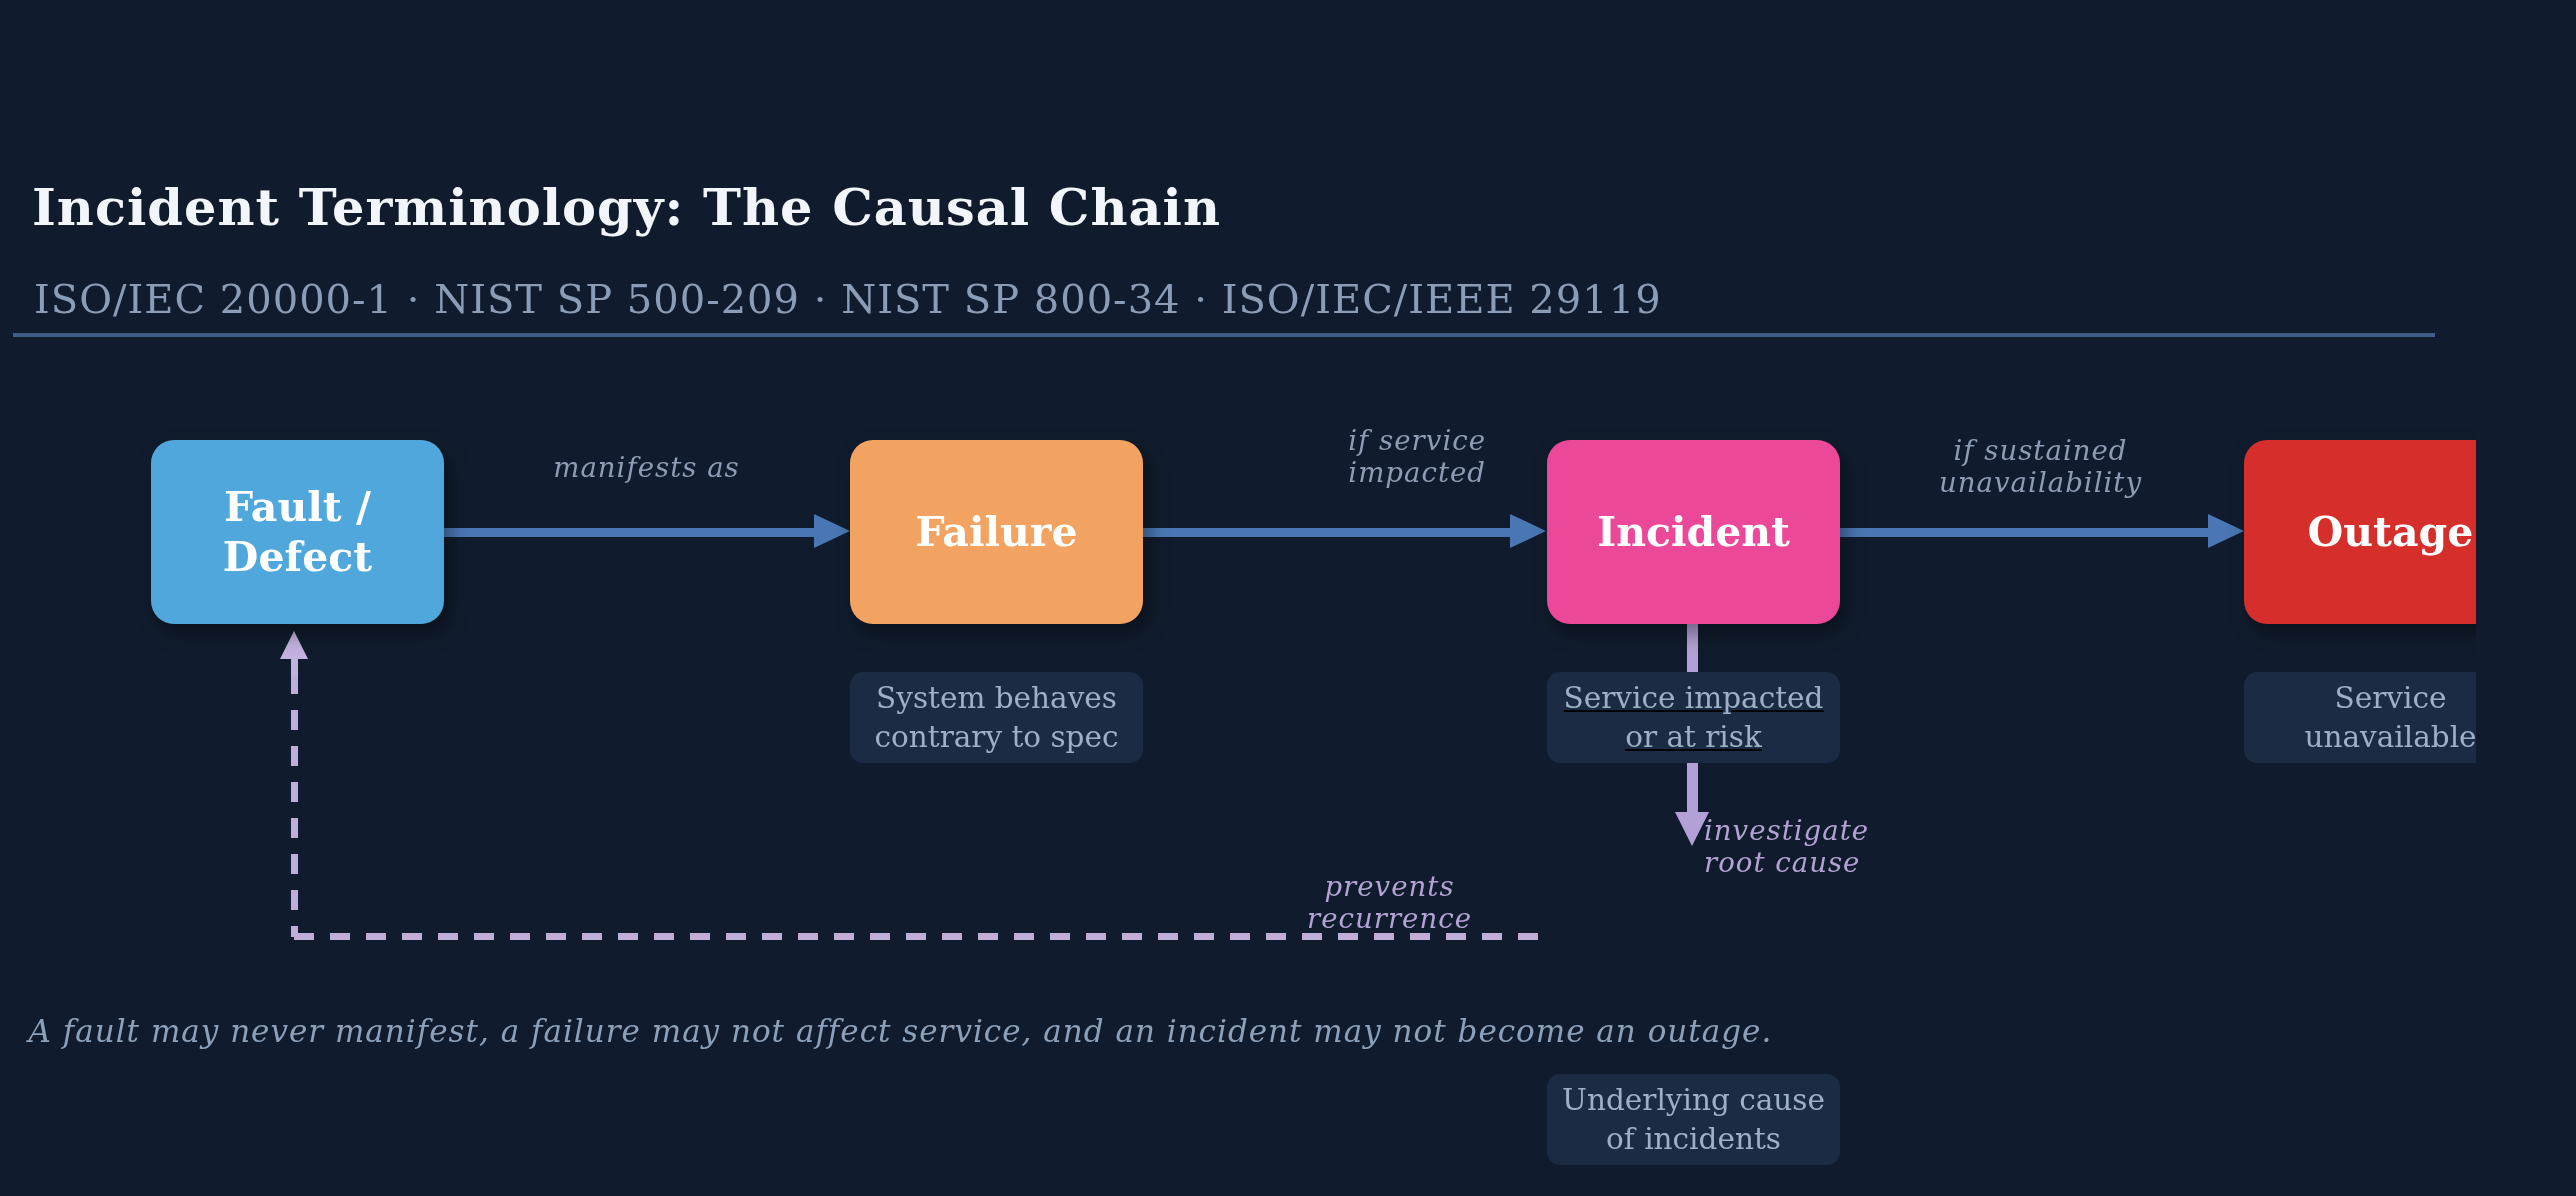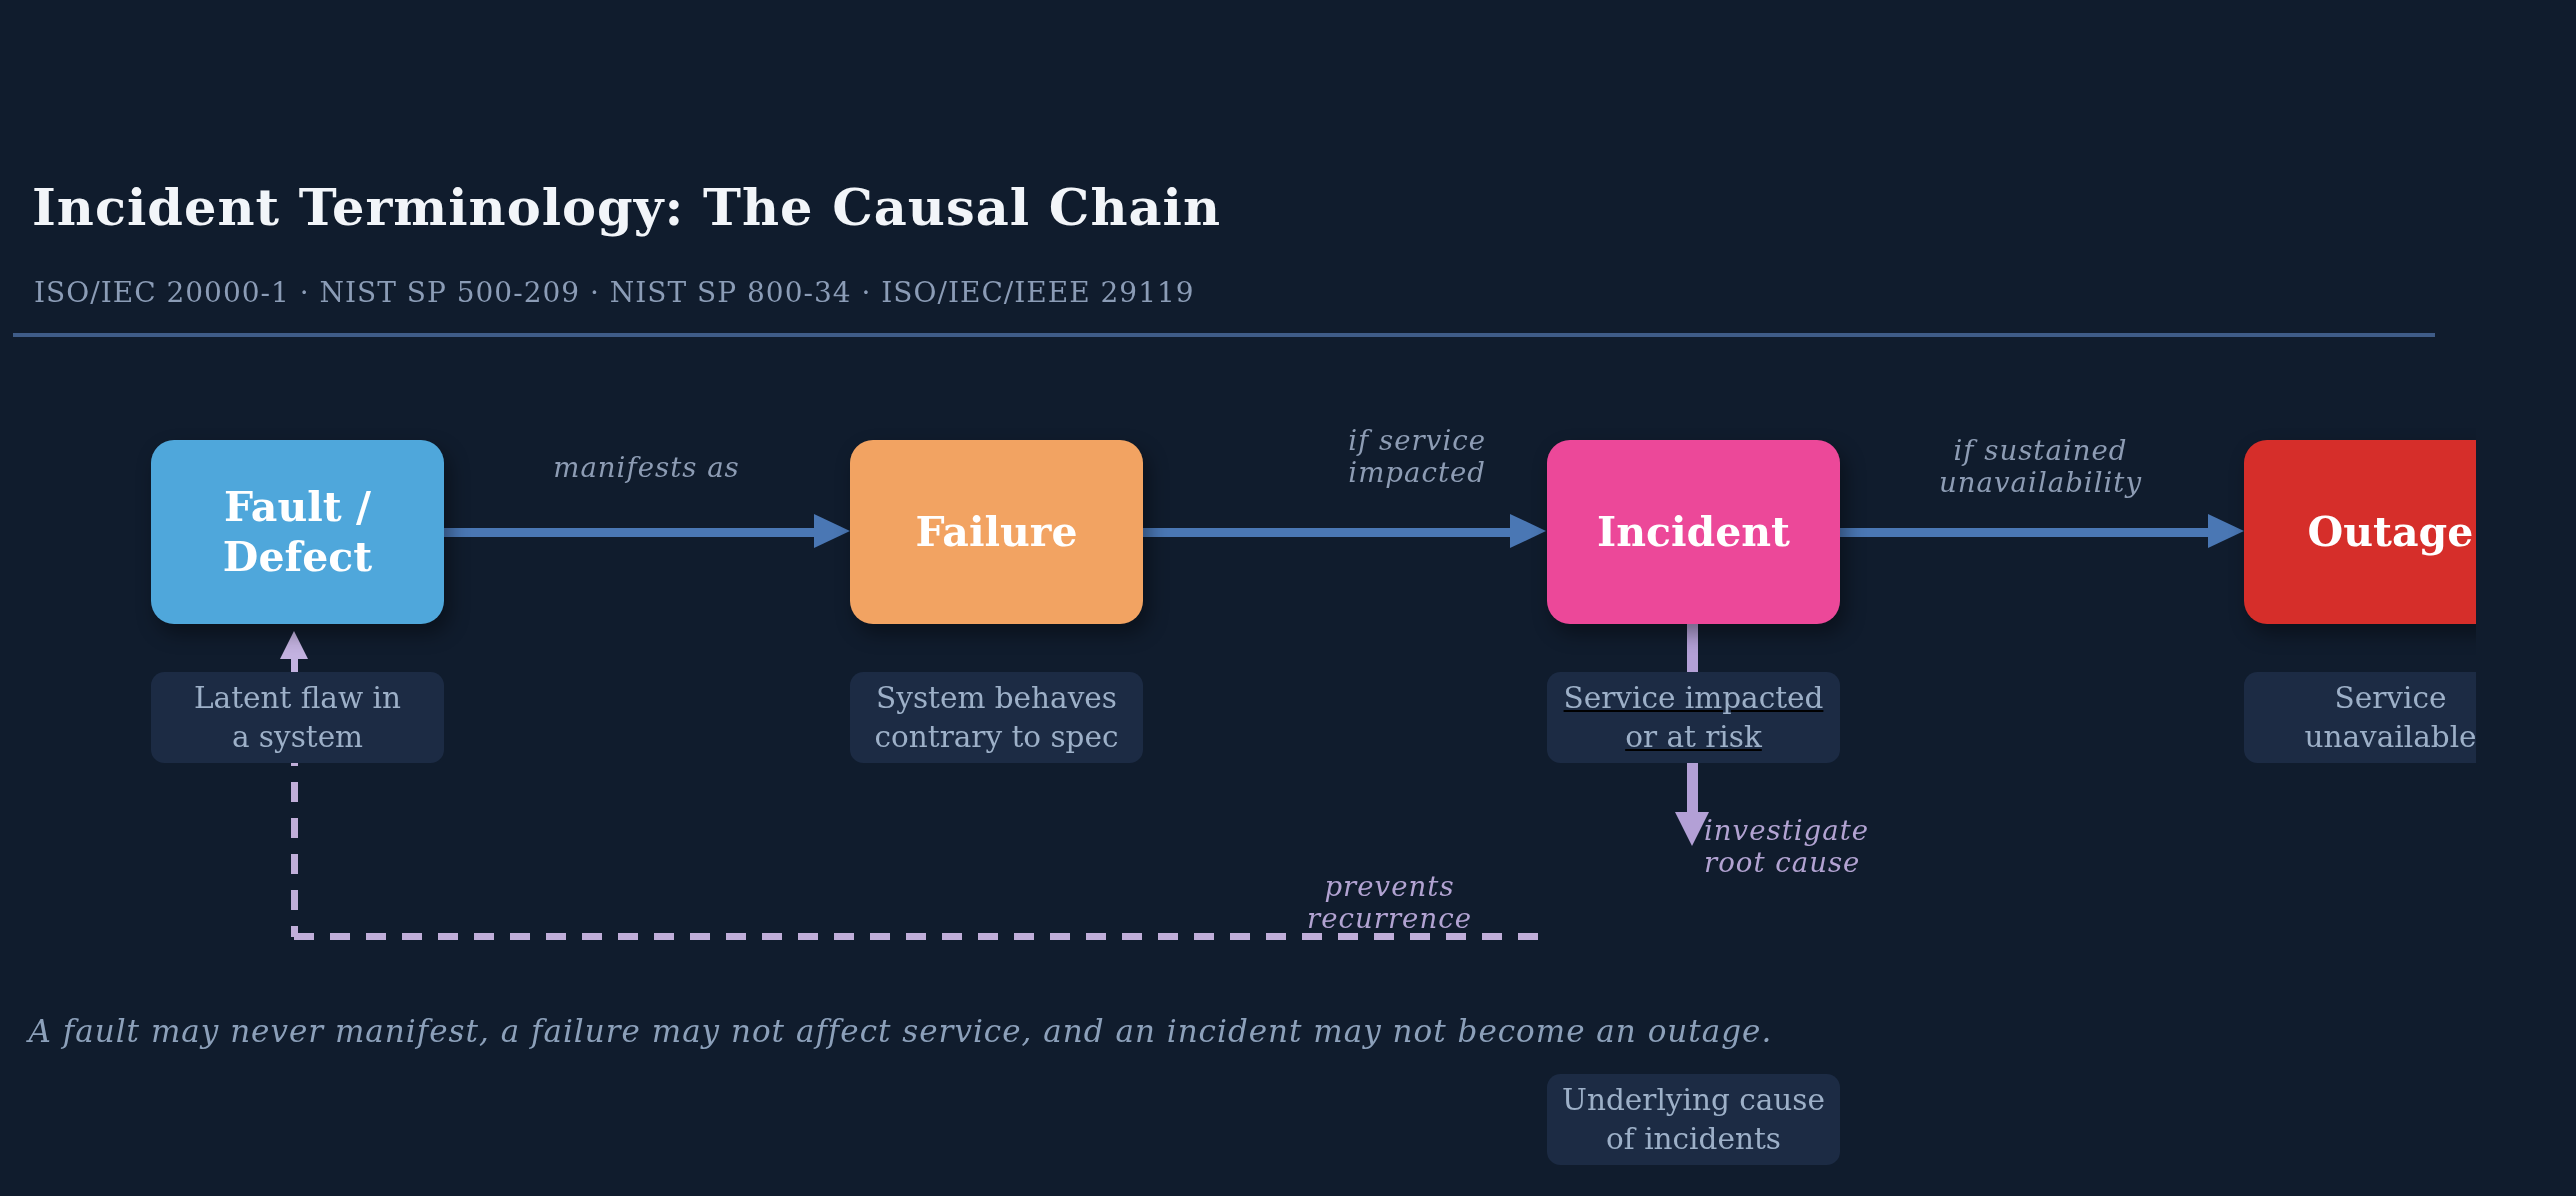--- a/index.html
+++ b/index.html
@@ -10,21 +10,21 @@
     font-family:"DejaVu Serif","Liberation Serif",serif;
     overflow:hidden;
   }
   
   .title{
     position:absolute;left:32px;top:177px;
     font-size:51px;color:#f2f5f9;font-weight:600;letter-spacing:1px;
   }
   .subtitle{
     position:absolute;left:34px;top:276px;
-    font-size:28px;color:#8b9cb6;letter-spacing:1px;
+    font-size:40px;color:#8b9cb6;letter-spacing:1px;
   }
   .divider{
     position:absolute;left:13.3px;top:333px;width:2422px;height:3.8px;
     background:#3f5c88;
   }
   
   .node{
     position:absolute;top:440px;width:293px;height:184px;
     border-radius:23px;z-index:3;
     display:flex;align-items:center;justify-content:center;text-align:center;
@@ -120,26 +120,20 @@
     <div class="node-label">
       <div>Incident</div>
     </div>
   </div>
   <div class="node node-outage" style="background: rgb(214, 46, 42);">
     <div class="node-label">
       <div>Outage</div>
     </div>
   </div>
 
-  <div class="caption cap-fault">
-    <div class="caption-text">
-      <div>Latent flaw in</div>
-      <div>a system</div>
-    </div>
-  </div>
   <div class="caption cap-failure">
     <div class="caption-text">
       <div>System behaves</div>
       <div>contrary to spec</div>
     </div>
   </div>
   <div class="caption cap-incident">
     <div class="caption-text">
       <div>Service impacted</div>
       <div>or at risk</div>

